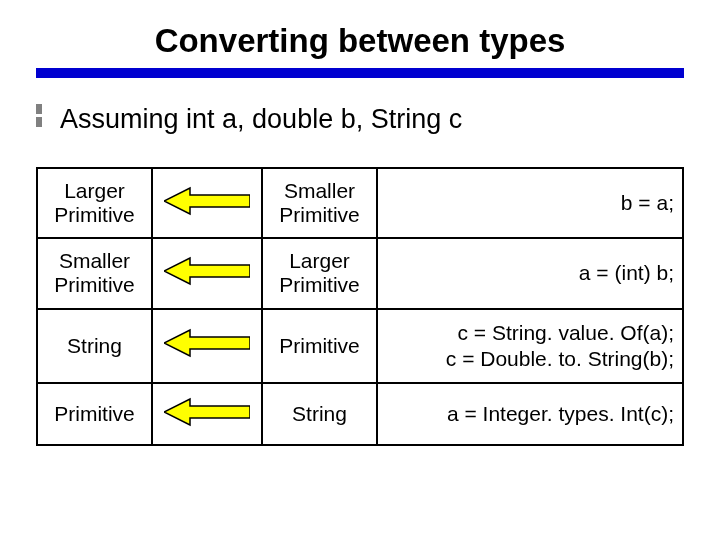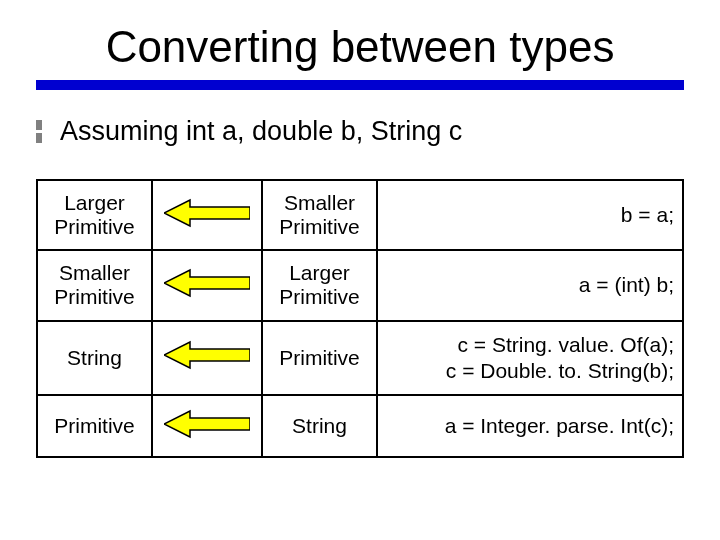--- a/index.html
+++ b/index.html
@@ -1,20 +1,20 @@
 <!DOCTYPE html>
 <html><head>
 <meta charset="utf-8">
 <style>
   * { box-sizing: border-box; margin: 0; padding: 0; }
   html, body { width: 720px; height: 540px; font-family: Verdana, Geneva, sans-serif; background: #fff; }
   .slide { width: 720px; height: 540px; position: relative; padding: 22px 36px 0 36px; }
-  .title { font-family: Arial, Helvetica, sans-serif; font-weight: 400; font-size: 44px; text-align: center; color: #000; letter-spacing: 0px; }
+  .title { font-family: Arial, Helvetica, sans-serif; font-weight: 700; font-size: 33px; text-align: center; color: #000; letter-spacing: 0px; }
   .title-rule { height: 10px; background: #0000d0; margin-top: 8px; }
-  .bullet-row { display: flex; align-items: center; margin-top: 26px; margin-bottom: 18px; }
+  .bullet-row { display: flex; align-items: flex-start; margin-top: 26px; margin-bottom: 18px; }
   .bullet-glyph { width: 12px; display: flex; flex-direction: column; gap: 3px; margin-right: 12px; }
   .bullet-glyph span { display: block; width: 6px; height: 10px; background: #808080; }
   .bullet-text { font-size: 27px; color: #000; }
   table.conv { border-collapse: collapse; width: 100%; table-layout: fixed; margin-top: 32px; }
   table.conv td { border: 2px solid #000; padding: 10px 8px; font-size: 21px; vertical-align: middle; height: 62px; }
   table.conv col.c1 { width: 115px; }
   table.conv col.c2 { width: 110px; }
   table.conv col.c3 { width: 115px; }
   table.conv col.c4 { width: auto; }
   .center { text-align: center; line-height: 1.15; }
@@ -84,20 +84,20 @@
     </tr>
 
     <tr>
       <td class="center">Primitive</td>
       <td class="arrow-cell">
         <svg class="arrow" width="86" height="30" viewBox="0 0 86 30">
           <polygon points="0,15 26,2 26,9 86,9 86,21 26,21 26,28" fill="#ffff00" stroke="#000" stroke-width="1.5"></polygon>
         </svg>
       </td>
       <td class="center">String</td>
-      <td class="code">a = Integer. parse. Int(c);</td>
+      <td class="code">a = Integer. types. Int(c);</td>
     </tr>
 
   </tbody>
     </table>
 
 
 </div>
 
 </body></html>

